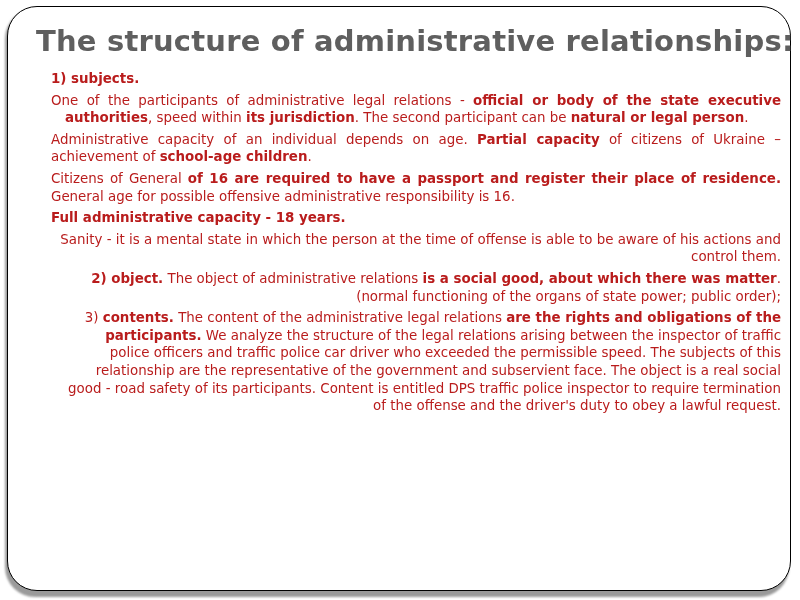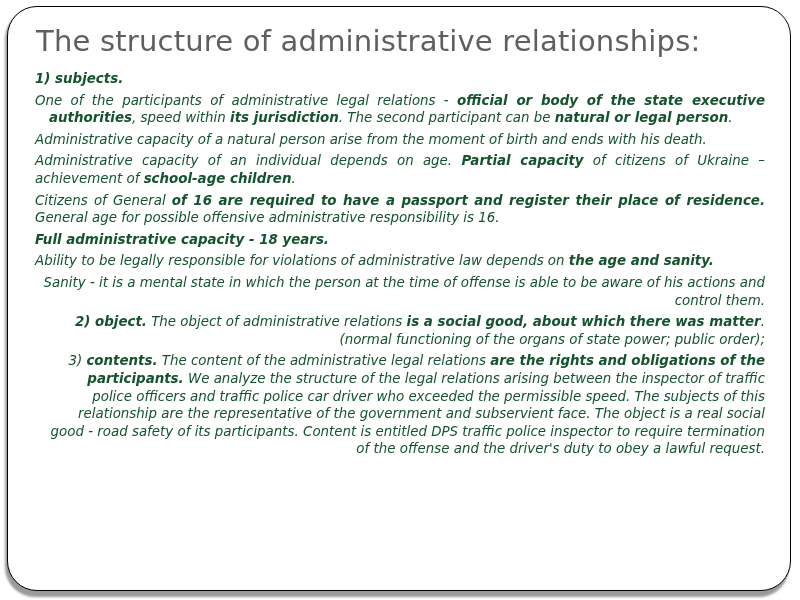--- a/index.html
+++ b/index.html
@@ -10,26 +10,26 @@
   .slide-shadow {
     position: absolute; left: 5px; top: 9px; width: 784px; height: 588px;
     border-radius: 30px; background: #9a9a9a; filter: blur(1px);
   }
   .slide {
     position: absolute; left: 7px; top: 6px; width: 784px; height: 585px;
     border: 1px solid #000; border-radius: 30px; background: #fff; box-sizing: border-box;
   }
   .title {
     position: absolute; left: 36px; top: 24px; margin: 0;
-    font-size: 29px; font-weight: normal; color: #5f5f5f; letter-spacing: 0.2px;
+    font-size: 29px; font-weight: bold; color: #5f5f5f; letter-spacing: 0.2px;
     white-space: nowrap;
   }
   .body {
-    position: absolute; left: 35px; top: 70px; width: 730px;
-    font-size: 13.4px; line-height: 17.6px; color: #14532d; font-style: italic;
+    position: absolute; left: 51px; top: 70px; width: 730px;
+    font-size: 13.4px; line-height: 17.6px; color: #b91c1c;
   }
   .p { margin: 0 0 4px 0; padding-left: 14px; text-indent: -14px; text-align: justify; }
   .p.noindent { padding-left: 0; text-indent: 0; }
   .p.left { text-align: right; }
   b { font-weight: bold; }
 </style>
 </head>
 <body>
 
 <div class="slide-shadow"></div>
@@ -37,34 +37,28 @@
 </div>
 <h1 class="title">The structure of administrative relationships:</h1>
 
 <div class="body">
   <p class="p noindent">
     <b>1) subjects.</b>
   </p>
   <p class="p">
     <span>One of the participants of administrative legal relations - </span><b>official or body of the state executive authorities</b><span>, speed within </span><b>its jurisdiction</b><span>. The second participant can be </span><b>natural or legal person</b><span>.</span>
   </p>
-  <p class="p">
-    <span>Administrative capacity of a natural person arise from the moment of birth and ends with his death.</span>
-  </p>
   <p class="p noindent">
     <span>Administrative capacity of an individual depends on age. </span><b>Partial capacity</b><span> of citizens of Ukraine – achievement of </span><b>school-age children</b><span>.</span>
   </p>
   <p class="p noindent">
     <span>Citizens of General </span><b>of 16 are required to have a passport and register their place of residence.</b><span> General age for possible offensive administrative responsibility  is 16.</span>
   </p>
   <p class="p noindent">
     <b>Full administrative capacity - 18 years.</b>
-  </p>
-  <p class="p">
-    <span>Ability to be legally responsible for violations of administrative law depends on </span><b>the age and sanity.</b>
   </p>
   <p class="p noindent left">
     <span>Sanity - it is a mental state in which the person at the time of offense is able to be aware of his actions and control them.</span>
   </p>
   <p class="p left">
     <b>2) object.</b><span> The object of administrative relations </span><b>is a social good, about which there was matter</b><span>. (normal functioning of the organs of state power; public order);</span>
   </p>
   <p class="p left">
     <span>3) </span><b>contents.</b><span> The content of the administrative legal relations </span><b>are the rights and obligations of the participants.</b><span> We analyze the structure of the legal relations arising between the inspector of traffic police officers and traffic police car driver who exceeded the permissible speed. The subjects of this relationship are the representative of the government and subservient face. The object is a real social good - road safety of its participants. Content is entitled DPS traffic police inspector to require termination of the offense and the driver's duty to obey a lawful request.</span>
   </p>

